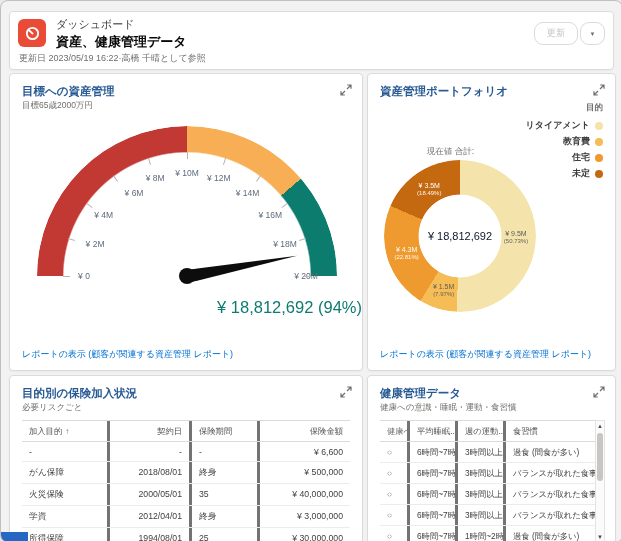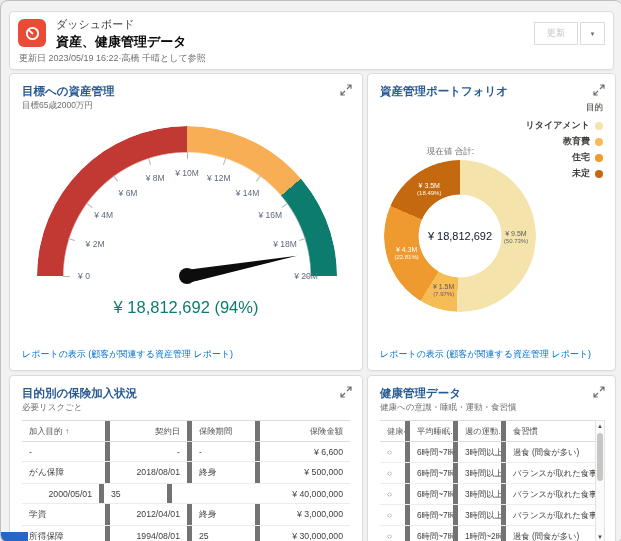--- a/index.html
+++ b/index.html
@@ -9,21 +9,21 @@
 
   
   #header-card{left:8px;top:10px;width:603px;height:57px;}
   #dash-icon{position:absolute;left:8px;top:7px;width:28px;height:28px;border-radius:6px;background:#ea4b37;
     display:flex;align-items:center;justify-content:center;}
   #header-text{position:absolute;left:46px;top:5px;}
   .app-label{font-size:11px;color:#3e3e3c;}
   .page-title{font-size:13px;font-weight:bold;color:#080707;margin-top:1px;}
   #updated{position:absolute;left:9px;top:40px;font-size:9px;color:#706e6b;}
   #header-actions{position:absolute;right:8px;top:10px;display:flex;gap:2px;}
-  .btn{background:#fff;border:1px solid #dddbda;border-radius:0;height:23px;font-family:inherit;cursor:pointer;}
+  .btn{background:#fff;border:1px solid #dddbda;border-radius:9px;height:23px;font-family:inherit;cursor:pointer;}
   #refresh-btn{width:44px;font-size:9.5px;color:#c9c7c5;}
   #refresh-dd{width:25px;font-size:6px;color:#706e6b;}
 
   
   #panel-goal{left:8px;top:72px;width:352px;height:296px;}
   #panel-portfolio{left:366px;top:72px;width:247px;height:296px;}
   #panel-insurance{left:8px;top:374px;width:352px;height:167px;}
   #panel-health{left:366px;top:374px;width:247px;height:167px;}
   .panel-title{position:absolute;left:12px;top:10px;font-size:11.5px;font-weight:bold;color:#275a93;cursor:pointer;}
   .panel-sub{position:absolute;left:12px;top:26px;font-size:8.5px;color:#706e6b;}
@@ -33,42 +33,42 @@
   
   #gauge-layer{position:absolute;inset:0;}
   #gauge-ring{position:absolute;left:27px;top:52px;width:300px;height:300px;border-radius:50%;
     -webkit-mask:radial-gradient(closest-side,transparent 0 82%,#000 83% 100%);
             mask:radial-gradient(closest-side,transparent 0 82%,#000 83% 100%);}
   .gtick{position:absolute;transform:translate(-50%,-50%);font-size:8.5px;color:#5f6a7d;white-space:nowrap;}
   .gmark{position:absolute;width:7px;height:1px;background:#b8b6b4;}
   #needle-arm{position:absolute;left:177px;top:202px;width:112px;height:13px;margin-top:-6.5px;background:#0d0d0d;
     clip-path:polygon(0 0,100% 50%,0 100%);transform-origin:0 50%;}
   #needle-hub{position:absolute;left:169px;top:194px;width:16px;height:16px;border-radius:50%;background:#0d0d0d;}
-  #gauge-value{position:absolute;left:0;right:0;top:224px;text-align:center;font-size:16.5px;color:#0c7b70;}
+  #gauge-value{position:absolute;left:0;right:0;top:224px;text-align:right;font-size:16.5px;color:#0c7b70;}
 
   
   #legend{position:absolute;right:12px;top:28px;display:flex;flex-direction:column;align-items:flex-end;gap:3px;font-weight:bold;}
   #legend-title{font-size:8.5px;color:#706e6b;margin-bottom:2px;}
   .legend-item{display:flex;align-items:center;font-size:9px;color:#3e3e3c;}
   .legend-dot{width:8px;height:8px;border-radius:50%;margin-left:5px;}
   #total-label{position:absolute;left:20px;top:72px;width:86px;text-align:right;font-size:8.5px;color:#706e6b;}
   #donut{position:absolute;left:16px;top:86px;width:152px;height:152px;}
   #donut-ring{position:absolute;inset:0;border-radius:50%;
     -webkit-mask:radial-gradient(closest-side,transparent 0 54%,#000 55% 100%);
             mask:radial-gradient(closest-side,transparent 0 54%,#000 55% 100%);}
   #donut-center{position:absolute;inset:0;display:flex;align-items:center;justify-content:center;
     font-size:11px;font-weight:500;color:#0f172a;}
   .slice-label{position:absolute;transform:translate(-50%,-50%);text-align:center;line-height:1.3;white-space:nowrap;}
   .slice-label .v{display:block;font-size:7px;}
   .slice-label .p{display:block;font-size:6px;opacity:.95;}
 
   
   .dtable{position:absolute;left:12px;right:12px;top:44px;font-size:8.7px;color:#3e3e3c;}
   .thead{display:flex;border-top:1px solid #dddbda;border-bottom:1px solid #dddbda;color:#514f4d;font-size:8.3px;}
-  .th,.td{padding:4.5px 7px;border-right:5px solid #737373;overflow:hidden;white-space:nowrap;box-sizing:border-box;}
+  .th,.td{padding:4.5px 7px;border-right:3px solid #737373;overflow:hidden;white-space:nowrap;box-sizing:border-box;}
   .th:last-child,.td:last-child{border-right:none;}
   .trow{display:flex;border-bottom:1px solid #ececeb;background:#fff;}
   .sort-ic{font-size:8px;color:#706e6b;margin-left:3px;}
   
   .ins .c0{width:88px;} .ins .c1{width:82px;text-align:right;} .ins .c2{width:68px;} .ins .c3{flex:1;text-align:right;}
   
   #panel-health .dtable{right:20px;font-size:8.3px;}
   .hl .c0{width:30px;color:#706e6b;} .hl .c1{width:48px;} .hl .c2{width:48px;} .hl .c3{flex:1;}
 
   
@@ -112,21 +112,21 @@
       <div id="gauge-ring" style="background: conic-gradient(from 270deg, rgb(194, 57, 52) 0%, rgb(194, 57, 52) 25%, rgb(248, 174, 84) 25%, rgb(248, 174, 84) 38.75%, rgb(11, 124, 109) 38.75%, rgb(11, 124, 109) 50%, transparent 50%, transparent 100%);"></div>
       <div id="needle-arm" style="transform: rotate(-10.6858deg);"></div>
       <div id="needle-hub"></div>
       <div id="gauge-value" style="color: rgb(12, 123, 112);">¥ 18,812,692 (94%)</div>
     <span class="gtick" style="left: 74px; top: 202px;">¥ 0</span>
         <span class="gmark" style="left: 52.5px; top: 202px; transform: rotate(-180deg);"></span>
         <span class="gtick" style="left: 79.0412px; top: 170.171px; padding-left: 12px;">¥ 2M</span>
         <span class="gmark" style="left: 58.4222px; top: 164.609px; transform: rotate(-162deg);"></span>
         <span class="gtick" style="left: 93.6712px; top: 141.458px;">¥ 4M</span>
         <span class="gmark" style="left: 75.6089px; top: 130.878px; transform: rotate(-144deg);"></span>
-        <span class="gtick" style="left: 118px; top: 118.671px;">¥ 6M</span>
+        <span class="gtick" style="left: 124px; top: 118.671px;">¥ 6M</span>
         <span class="gmark" style="left: 102.378px; top: 104.109px; transform: rotate(-126deg);"></span>
         <span class="gtick" style="left: 145.171px; top: 104.041px;">¥ 8M</span>
         <span class="gmark" style="left: 136.109px; top: 86.9222px; transform: rotate(-108deg);"></span>
         <span class="gtick" style="left: 177px; top: 99px;">¥ 10M</span>
         <span class="gmark" style="left: 173.5px; top: 81px; transform: rotate(-90deg);"></span>
         <span class="gtick" style="left: 208.829px; top: 104.041px;">¥ 12M</span>
         <span class="gmark" style="left: 210.891px; top: 86.9222px; transform: rotate(-72deg);"></span>
         <span class="gtick" style="left: 237.542px; top: 118.671px;">¥ 14M</span>
         <span class="gmark" style="left: 244.622px; top: 104.109px; transform: rotate(-54deg);"></span>
         <span class="gtick" style="left: 260.329px; top: 141.458px;">¥ 16M</span>
@@ -207,20 +207,21 @@
             <div class="td c2">-</div>
             <div class="td c3">¥ 6,600</div>
           </div>
           <div class="trow">
             <div class="td c0">がん保障</div>
             <div class="td c1">2018/08/01</div>
             <div class="td c2">終身</div>
             <div class="td c3">¥ 500,000</div>
           </div>
           <div class="trow">
+            <div class="td c0">火災保険</div>
             <div class="td c1">2000/05/01</div>
             <div class="td c2">35</div>
             <div class="td c3">¥ 40,000,000</div>
           </div>
           <div class="trow">
             <div class="td c0">学資</div>
             <div class="td c1">2012/04/01</div>
             <div class="td c2">終身</div>
             <div class="td c3">¥ 3,000,000</div>
           </div>

